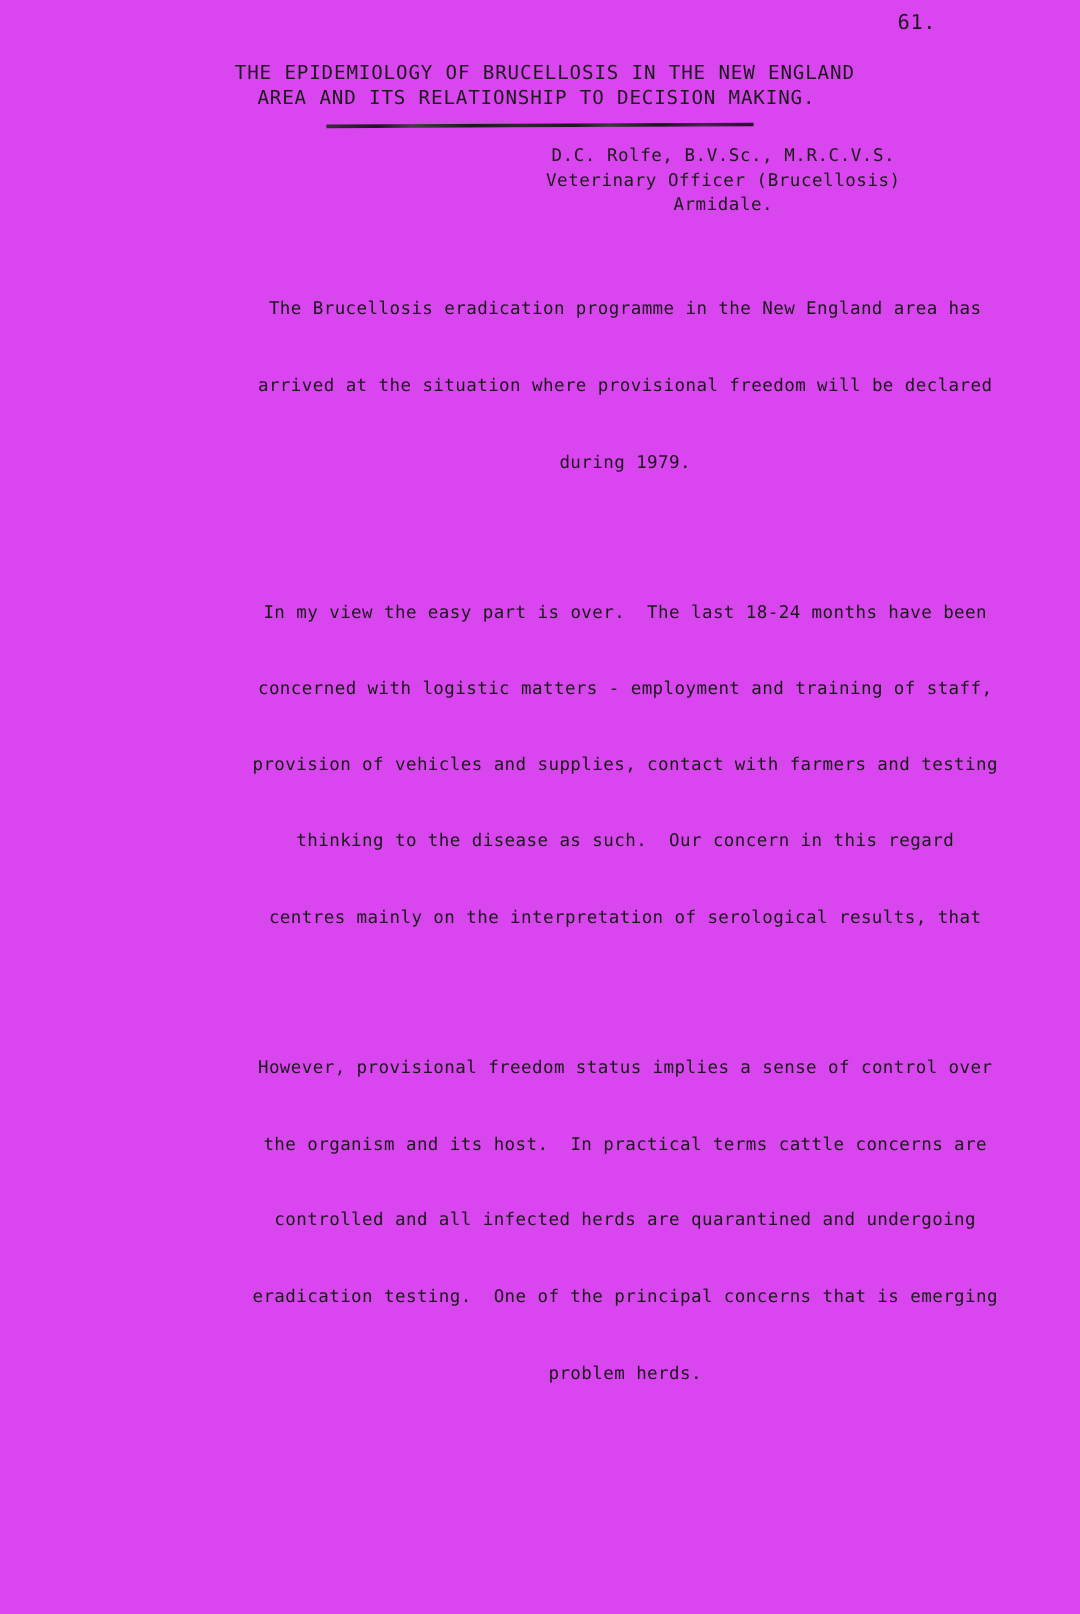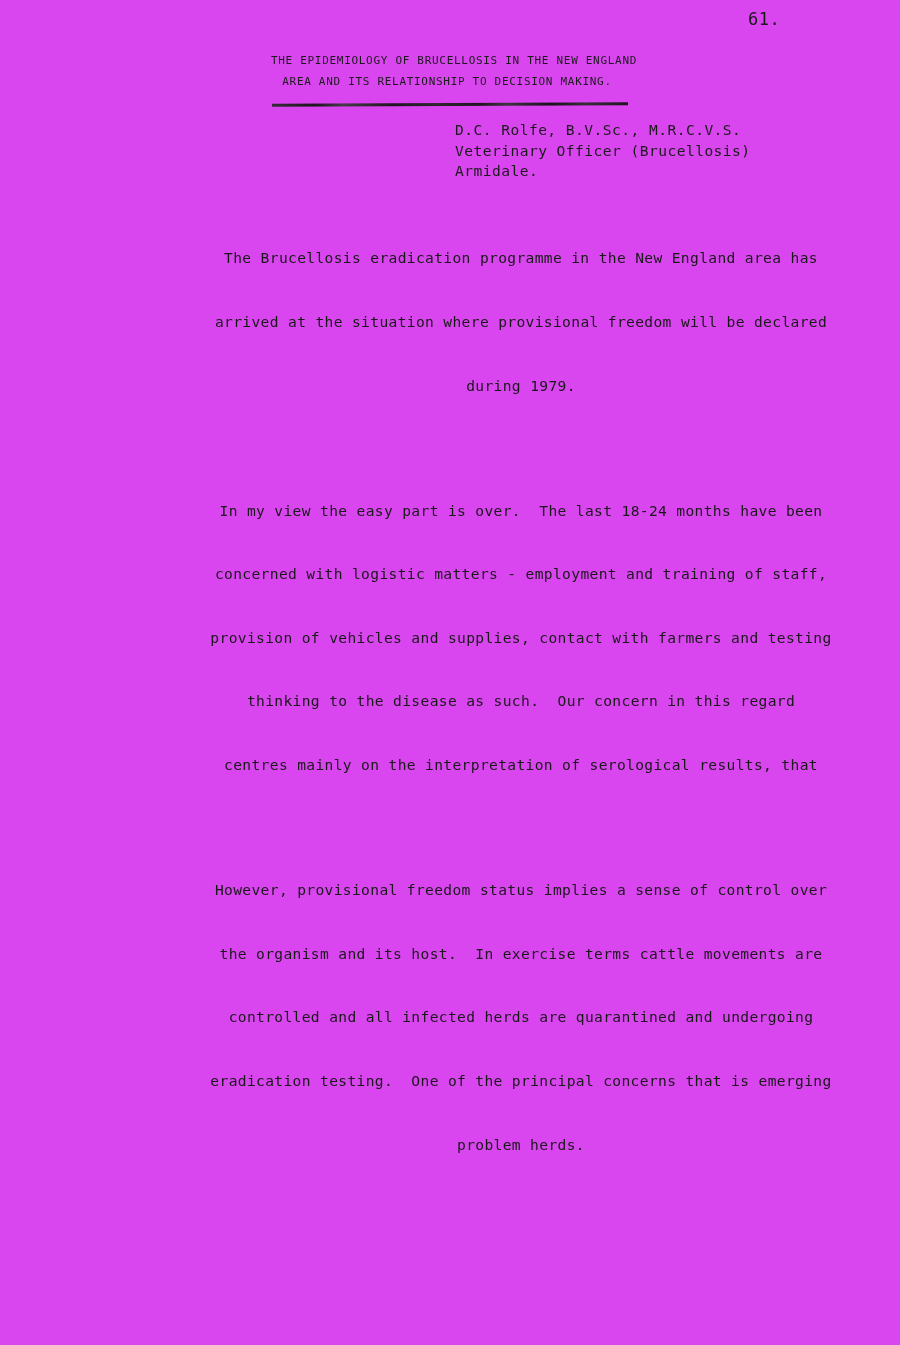--- a/index.html
+++ b/index.html
@@ -32,21 +32,21 @@
     color: #1a1a1a;
   }
 
   
   .title-block {
     position: absolute;
     top: 50px;
     left: 0;
     width: 900px;
     text-align: center;
-    font-size: 11px;
+    font-size: 16px;
     line-height: 21px;
     letter-spacing: 0.7px;
     color: #1b1b1b;
   }
   .title-line-1 { margin-left: 8px; }
   .title-line-2 { margin-left: -6px; }
 
   
   .title-rule {
     position: absolute;
@@ -64,20 +64,21 @@
 
   
   .author-block {
     position: absolute;
     top: 120px;
     left: 455px;
     font-size: 14.6px;
     line-height: 20.5px;
     letter-spacing: 0.45px;
     color: #1b1b1b;
+    text-align: center;
   }
 
   
   .body-text {
     position: absolute;
     top: 205px;
     left: 156px;
     width: 730px;
     font-size: 14.6px;
     line-height: 21.2px;
@@ -125,20 +126,20 @@
     <p class="para">
       <span class="line">In my view the easy part is over.  The last 18-24 months have been</span>
       <span class="line">concerned with logistic matters - employment and training of staff,</span>
       <span class="line">provision of vehicles and supplies, contact with farmers and testing</span>
       <span class="line">thinking to the disease as such.  Our concern in this regard</span>
       <span class="line">centres mainly on the interpretation of serological results, that</span>
     </p>
 
     <p class="para">
       <span class="line">However, provisional freedom status implies a sense of control over</span>
-      <span class="line">the organism and its host.  In exercise terms cattle movements are</span>
+      <span class="line">the organism and its host.  In practical terms cattle concerns are</span>
       <span class="line">controlled and all infected herds are quarantined and undergoing</span>
       <span class="line">eradication testing.  One of the principal concerns that is emerging</span>
       <span class="line">problem herds.</span>
     </p>
 
   </div>
 </div>
 
 </body></html>

